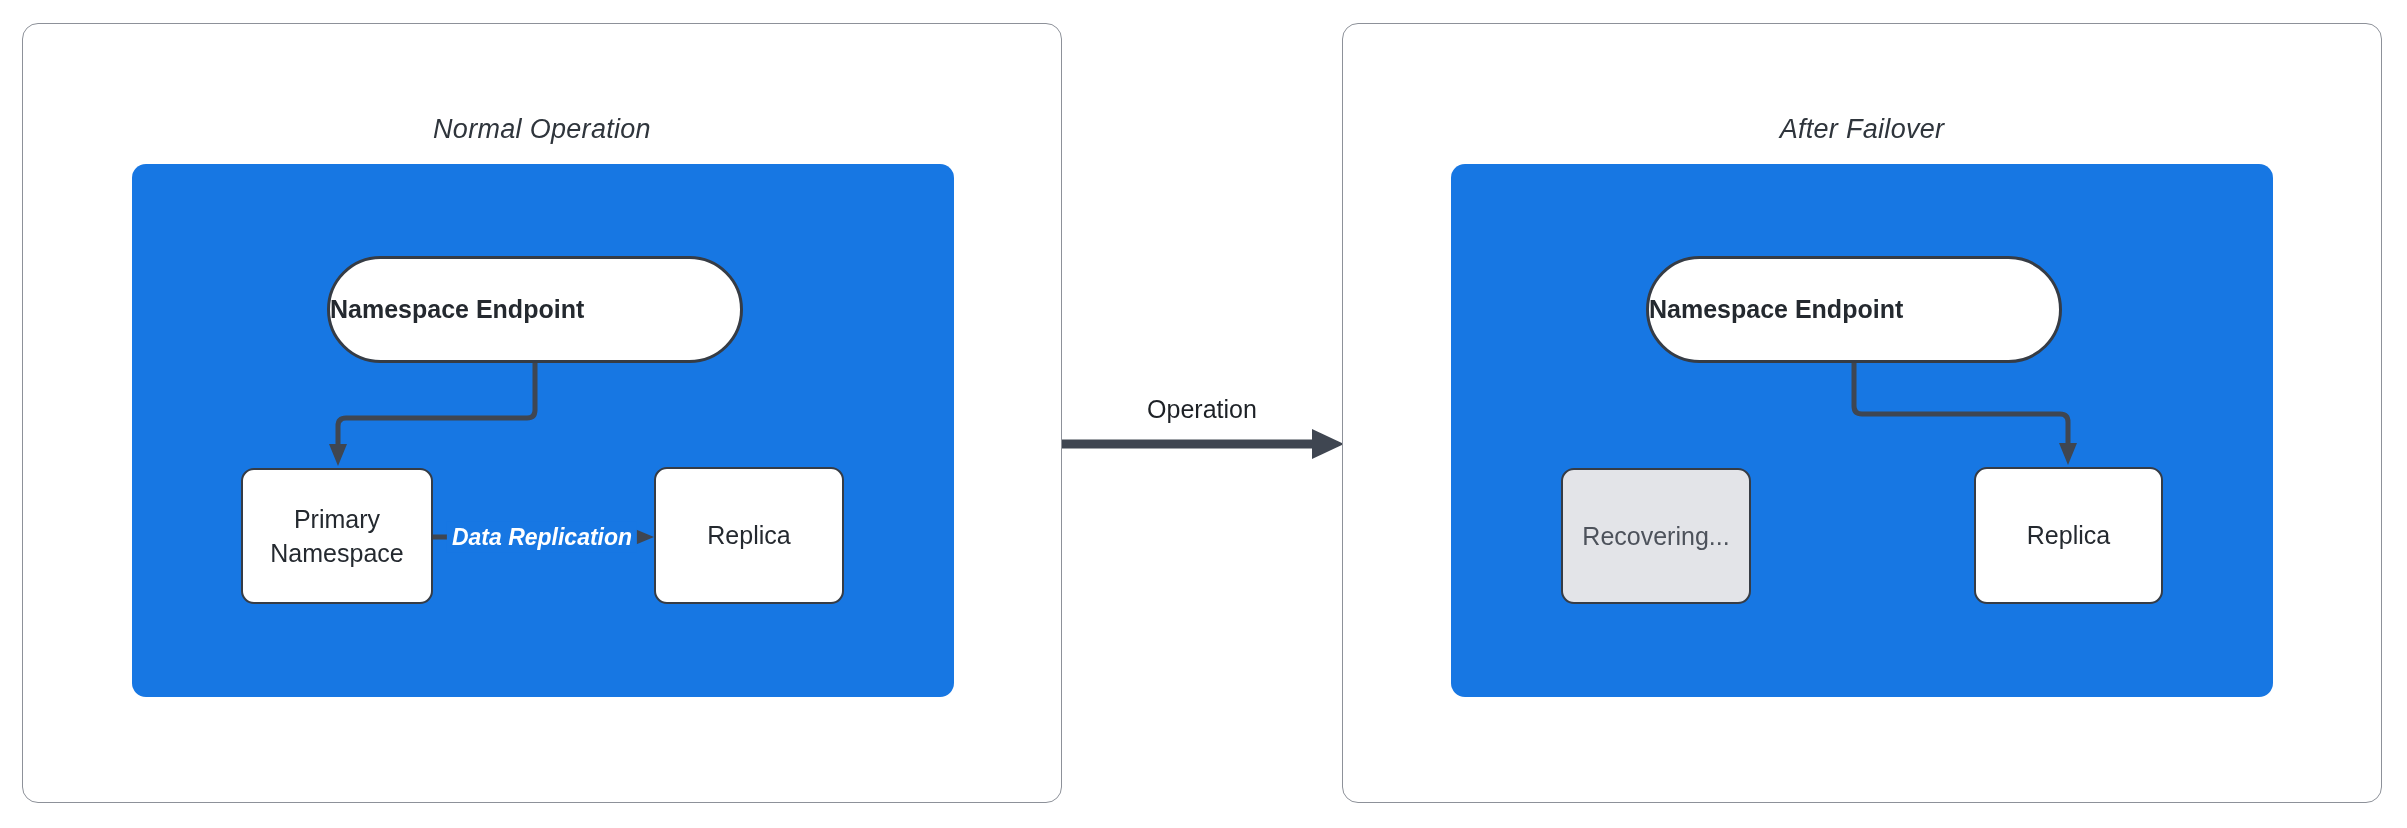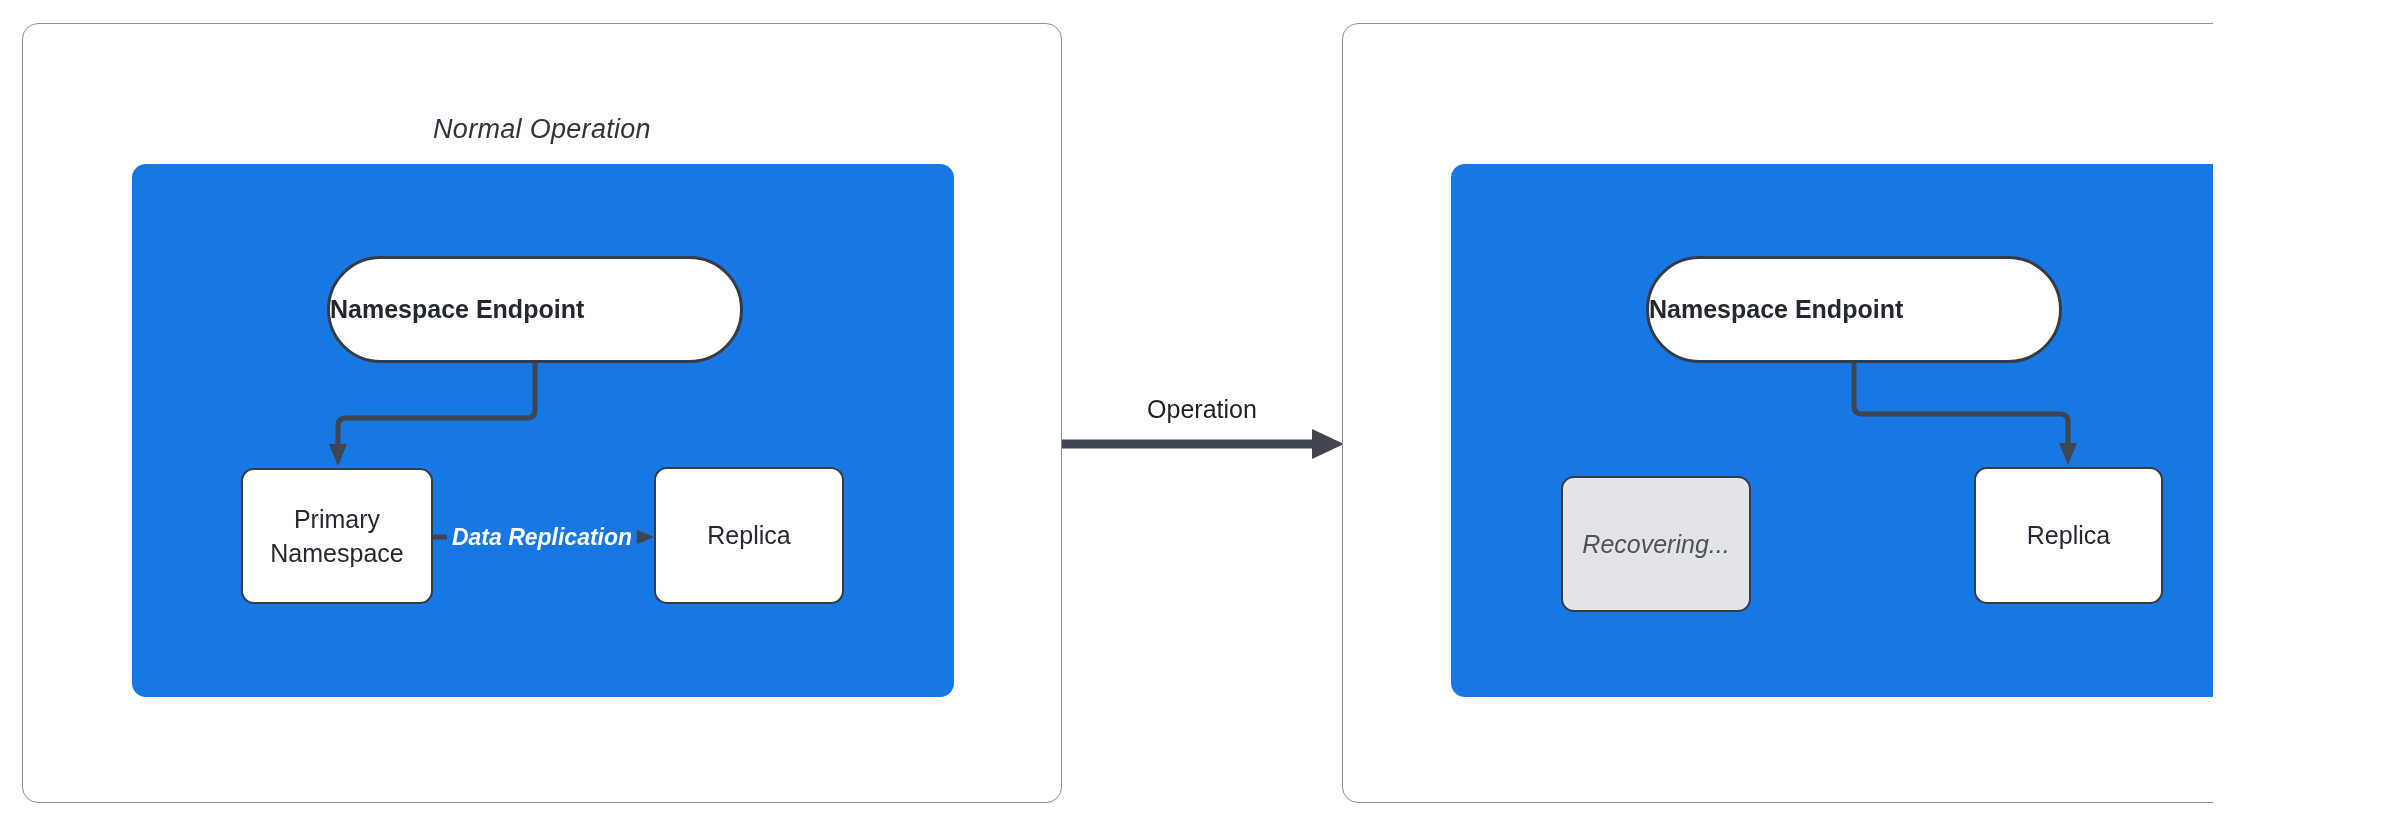--- a/index.html
+++ b/index.html
@@ -9,21 +9,21 @@
     --stroke-dark:#3f4651;
     --node-border:#363c45;
     --node-text:#24292f;
     --title-text:#2f353c;
     --recovering-fill:#e3e4e8;
     --recovering-text:#4d525b;
     --edge-label-text:#ffffff;
   }
   *{margin:0;padding:0;box-sizing:border-box;}
   body{background:var(--canvas-bg);font-family:"Liberation Sans",sans-serif;}
-  .canvas{position:relative;width:2213px;height:828px;background:var(--canvas-bg);overflow:hidden;}
+  .canvas{position:relative;width:2407px;height:828px;background:var(--canvas-bg);overflow:hidden;}
 
   .panel{position:absolute;width:1040px;height:780px;background:#ffffff;
          border:1.5px solid var(--panel-border);border-radius:16px;}
   .panel-title{position:absolute;top:90px;left:0;width:100%;text-align:center;
          font-style:italic;font-size:27px;font-weight:500;letter-spacing:.3px;
          color:var(--title-text);line-height:30px;}
 
   .cluster{position:absolute;top:140px;width:822px;height:533px;
          background:var(--blue-fill);border-radius:14px;}
 
@@ -35,21 +35,21 @@
   .pill{position:absolute;left:195px;top:92px;width:416px;height:107px;z-index:2;
         background:#ffffff;border:3px solid var(--node-border);border-radius:54px;
         display:flex;align-items:center;justify-content:flex-start;
         font-size:25px;font-weight:700;color:var(--node-text);}
 
   .node{position:absolute;z-index:2;background:#ffffff;
         border:2.5px solid var(--node-border);border-radius:13px;
         display:flex;align-items:center;justify-content:center;text-align:center;
         font-size:25px;color:var(--node-text);line-height:1.38;padding:0 14px;}
   .node.gray{background:var(--recovering-fill);color:var(--recovering-text);
-        font-style:italic;margin-top:8px;}
+        }
 
   .edge-label{position:absolute;left:410px;top:373px;transform:translate(-50%,-50%);
         z-index:3;background:var(--blue-fill);color:var(--edge-label-text);
         font-size:23px;font-weight:700;padding:2px 5px;white-space:nowrap;font-style:italic;}
 
   .failover-svg{position:absolute;left:1060px;top:424px;}
   .failover-label{position:absolute;left:1060px;top:394px;width:284px;
         text-align:center;font-size:25px;color:#1d2126;line-height:30px;}
 </style>
 </head>
@@ -84,20 +84,21 @@
     </div>
   </div>
 
   <div class="failover-label">Operation</div>
   <svg class="failover-svg" width="284" height="40" viewBox="0 0 284 40">
     <path class="conn thick" d="M2,20 L254,20"></path>
     <polygon class="head" points="252,5 284,20 252,35"></polygon>
   </svg>
 
   <div class="panel" style="left:1342px;top:23px">
+    <div class="panel-title">After Failover</div>
 
     <div class="cluster" style="left:108px">
       <svg class="edges" width="822" height="533" viewBox="0 0 822 533">
         <path class="conn" d="M403,199 L403,242 Q403,250 411,250 L609,250 Q617,250 617,258 L617,280"></path>
         <polygon class="head" points="608,279 617,301 626,279"></polygon>
       </svg>
 
       <div class="pill">
         <span>Namespace Endpoint</span>
       </div>

